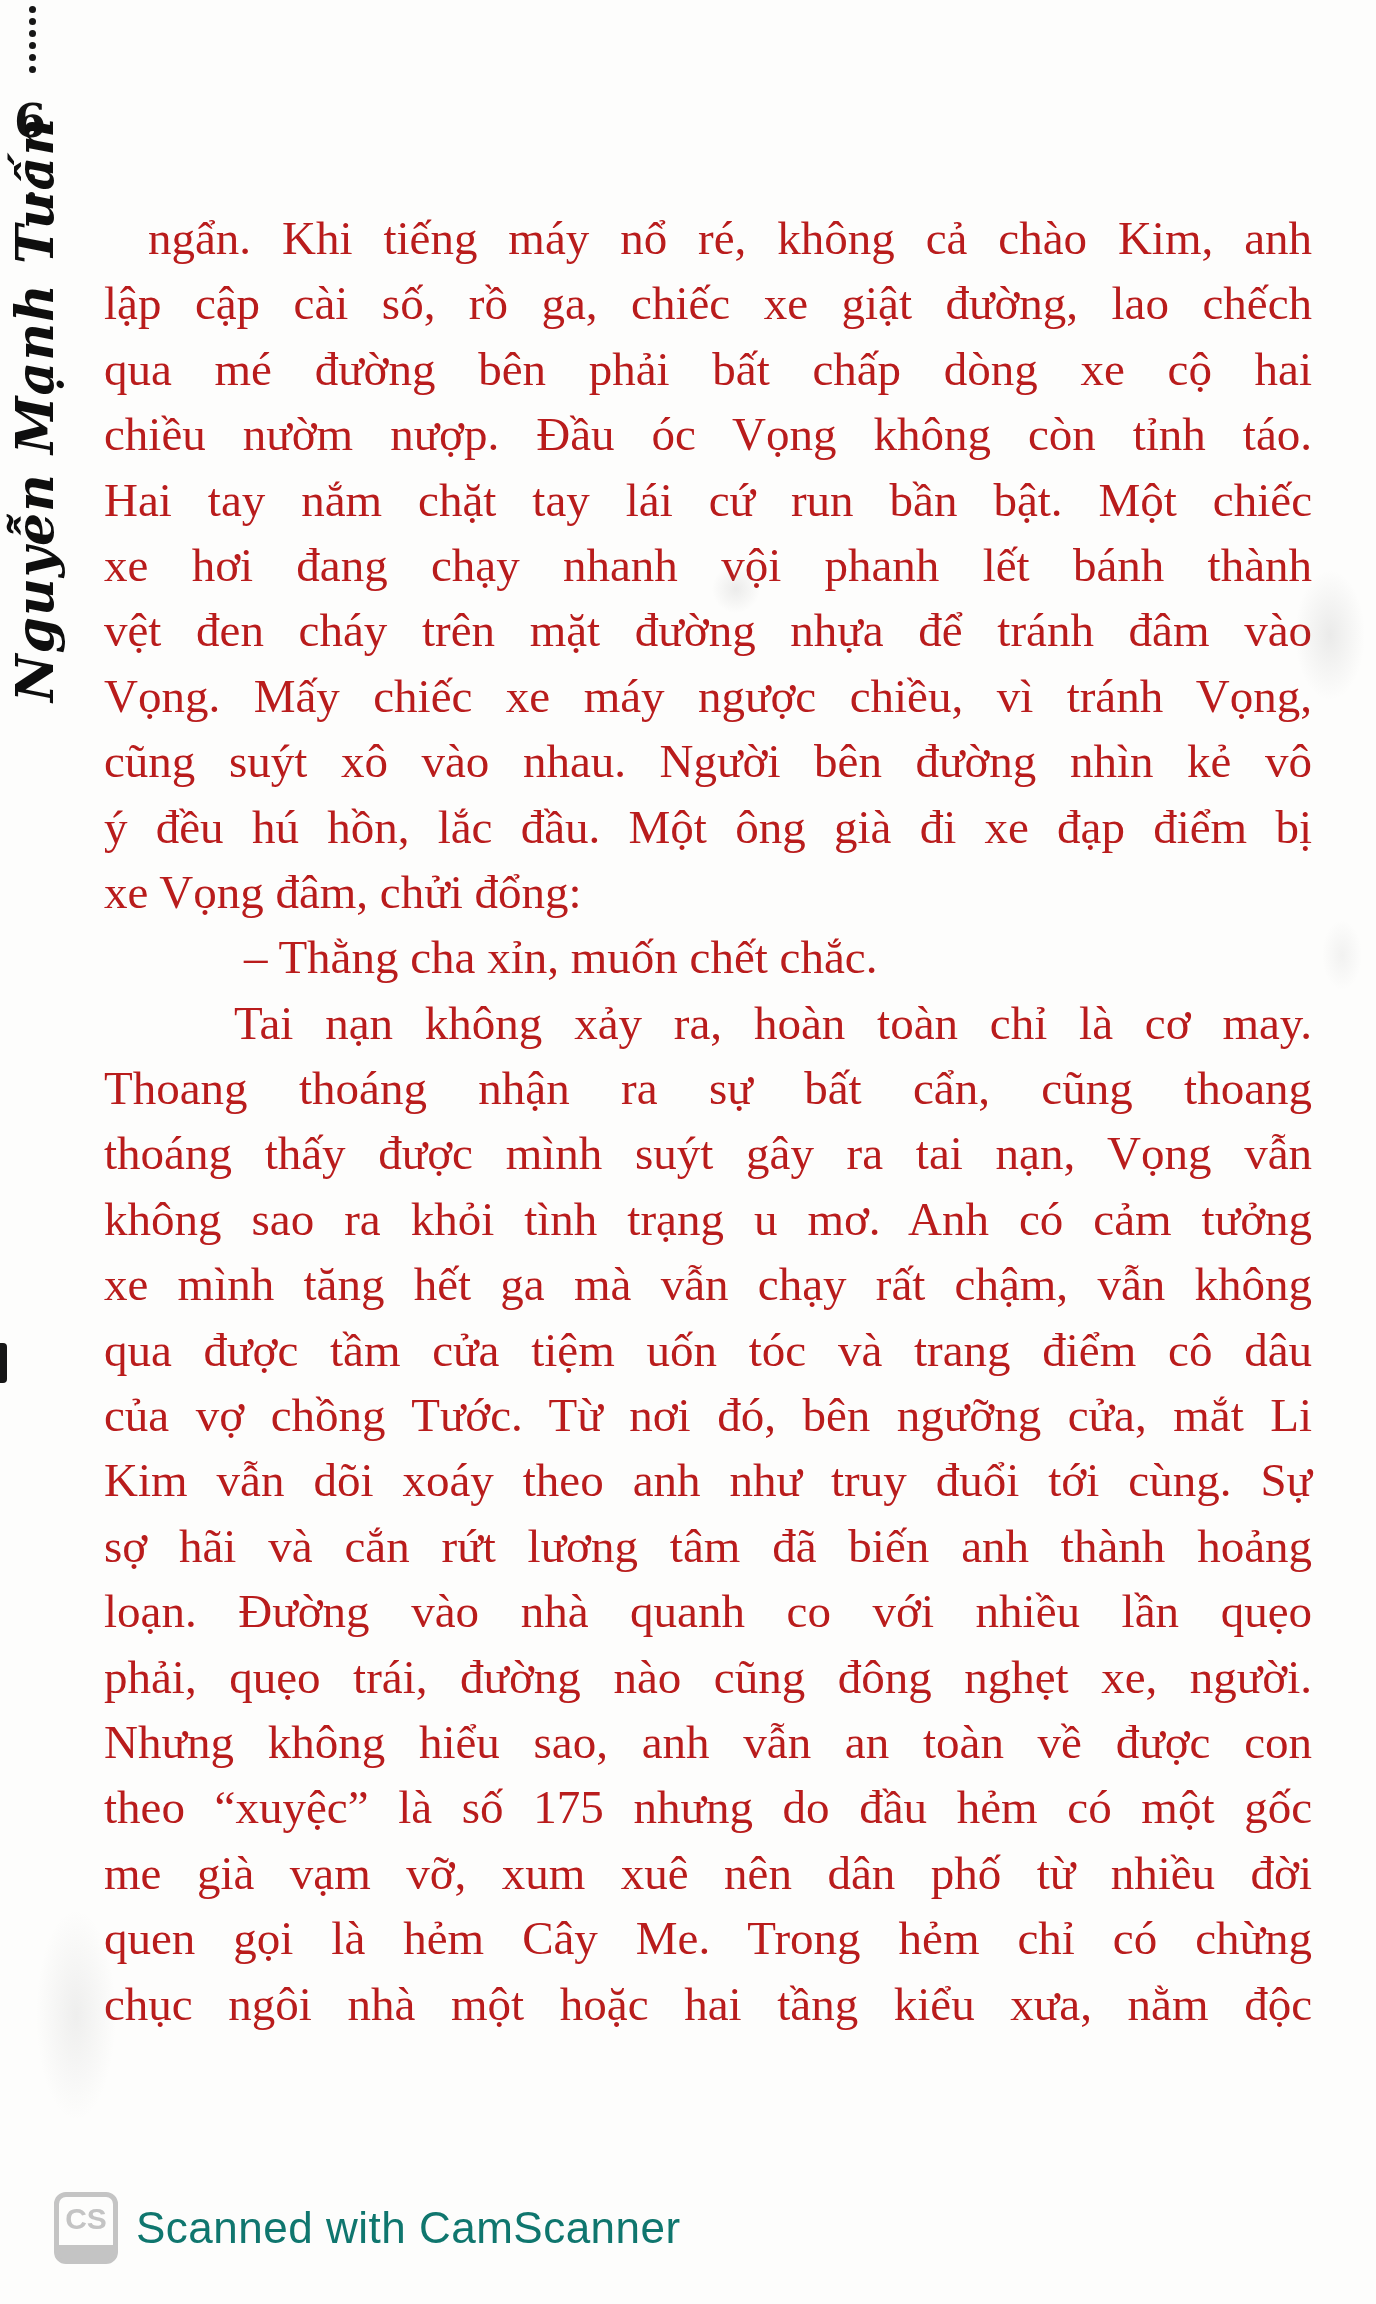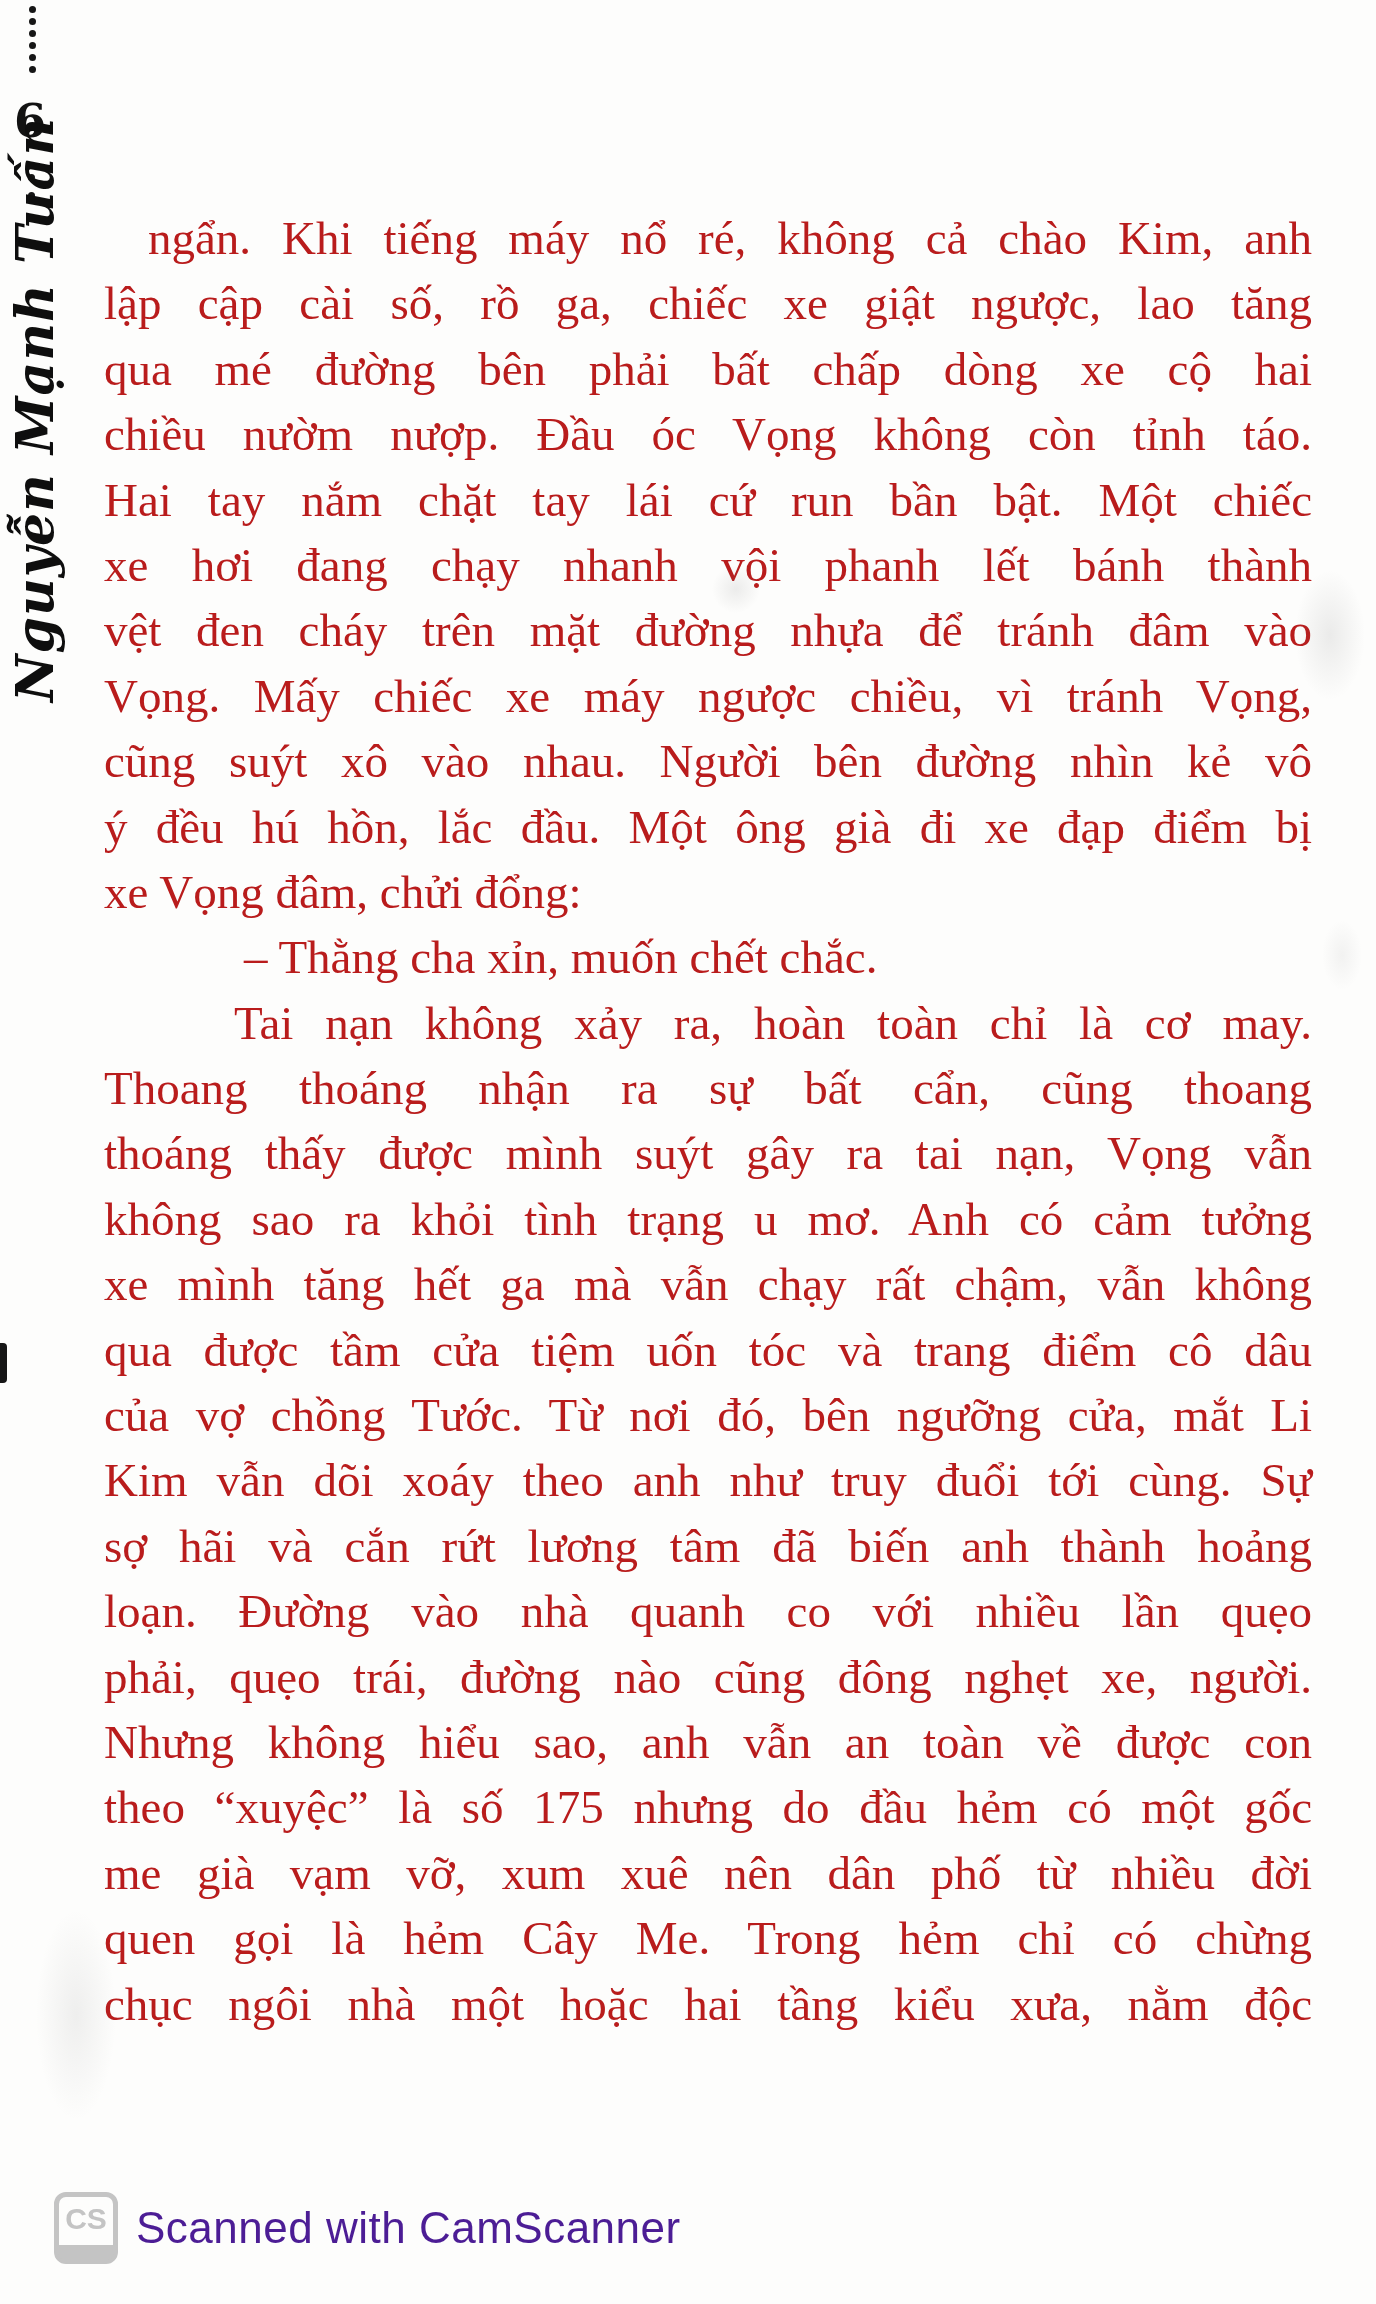--- a/index.html
+++ b/index.html
@@ -64,21 +64,21 @@
     font-family:"Liberation Sans",sans-serif;font-weight:700;
     font-size:30px;color:#c4c4c4;letter-spacing:0;
   }
   .cs-strip{
     position:absolute;left:-1px;right:-1px;bottom:-1px;height:15px;
     background:#c4c4c4;border-radius:0 0 8px 8px;
   }
   .cs-label{
     margin-left:18px;
     font-family:"Liberation Sans",sans-serif;font-size:44px;
-    color:#4c1d95;letter-spacing:.5px;white-space:nowrap;
+    color:#0f766e;letter-spacing:.5px;white-space:nowrap;
   }
 </style>
 </head>
 <body>
 
 <div class="paper">
 
   <div class="dots-top">
     <span class="dot"></span>
     <span class="dot"></span>
@@ -94,21 +94,21 @@
     <span class="dot"></span>
     <span class="dot"></span>
   </div>
 
   <div class="signature">Nguyễn Mạnh Tuấn</div>
 
   <div class="edge-mark"></div>
 
   <div class="text-block" id="text-block">
       <div class="line" style="padding-left: 44px;">ngẩn. Khi tiếng máy nổ ré, không cả chào Kim, anh</div>
-      <div class="line">lập cập cài số, rồ ga, chiếc xe giật ngược, lao tăng</div>
+      <div class="line">lập cập cài số, rồ ga, chiếc xe giật đường, lao chếch</div>
       <div class="line">qua mé đường bên phải bất chấp dòng xe cộ hai</div>
       <div class="line">chiều nườm nượp. Đầu óc Vọng không còn tỉnh táo.</div>
       <div class="line">Hai tay nắm chặt tay lái cứ run bần bật. Một chiếc</div>
       <div class="line">xe hơi đang chạy nhanh vội phanh lết bánh thành</div>
       <div class="line">vệt đen cháy trên mặt đường nhựa để tránh đâm vào</div>
       <div class="line">Vọng. Mấy chiếc xe máy ngược chiều, vì tránh Vọng,</div>
       <div class="line">cũng suýt xô vào nhau. Người bên đường nhìn kẻ vô</div>
       <div class="line">ý đều hú hồn, lắc đầu. Một ông già đi xe đạp điểm bị</div>
       <div class="line nojust">xe Vọng đâm, chửi đổng:</div>
       <div class="line nojust" style="padding-left: 140px;">– Thằng cha xỉn, muốn chết chắc.</div>

